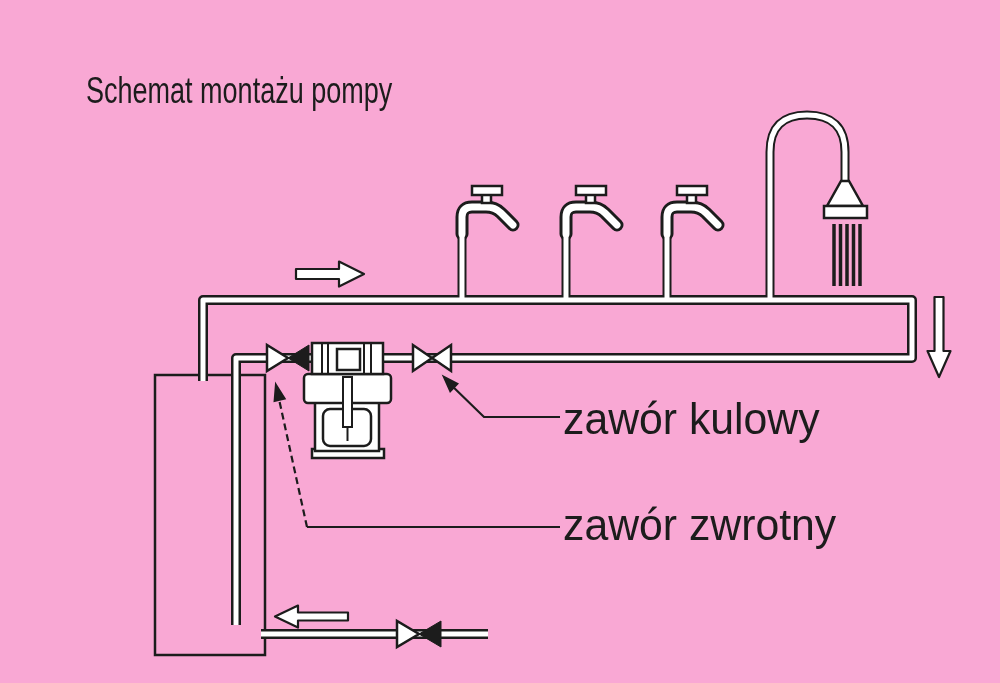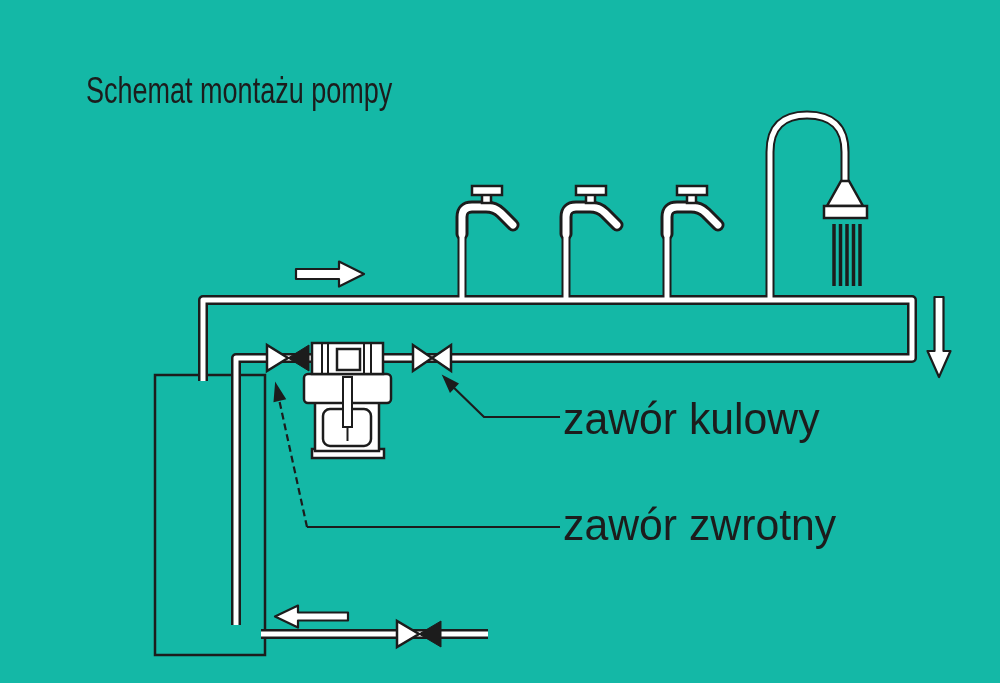--- a/index.html
+++ b/index.html
@@ -1,17 +1,17 @@
 <!DOCTYPE html>
 <html><head>
 <meta charset="utf-8">
 <style>
   html,body{margin:0;padding:0;background:#fff;}
   .canvas{
-    position:relative;width:1000px;height:683px;background:#14b8a6;
+    position:relative;width:1000px;height:683px;background:#f9a8d4;
     overflow:hidden;font-family:"Liberation Sans", sans-serif;color:#1c1c1c;
   }
   .diagram-svg{position:absolute;left:0;top:0;}
   .title{
     position:absolute;left:86px;top:72px;font-size:37px;line-height:1;
     white-space:nowrap;transform:scaleX(.73);transform-origin:0 0;
   }
   .lbl{
     position:absolute;font-size:45px;line-height:1;white-space:nowrap;
     transform:scaleX(.95);transform-origin:0 0;

